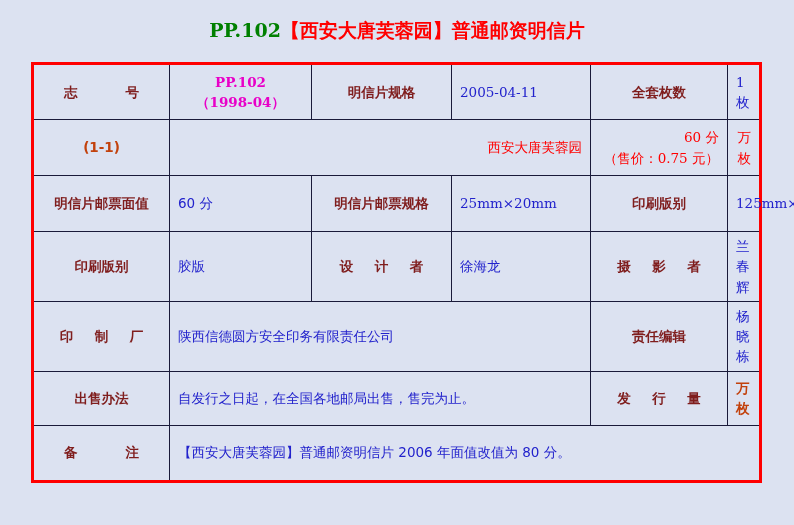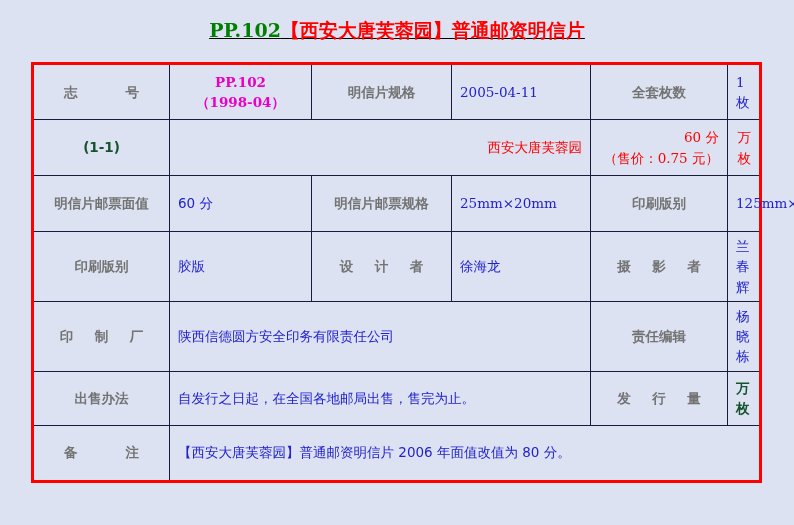--- a/index.html
+++ b/index.html
@@ -39,21 +39,20 @@
     transform-origin: left top;
     white-space: nowrap;
     font-family: "DejaVu Sans", "Liberation Sans", sans-serif;
   }
 
   #page {
     position: relative;
     z-index: 2;
     width: 794px;
     height: 525px;
-    text-decoration: underline;
   }
 
   #title {
     text-align: center;
     font-size: 19px;
     font-weight: bold;
     font-family: "DejaVu Serif", "Liberation Serif", serif;
     color: #ff0000;
     padding-top: 18px;
     letter-spacing: 0px;
@@ -77,21 +76,21 @@
   #card-table td {
     border: 1px solid #1a1a3a;
     padding: 4px 8px;
     font-size: 13.5px;
     vertical-align: middle;
     line-height: 1.5;
   }
 
   
   .lbl {
-    color: #737373;
+    color: #7f1d1d;
     font-weight: bold;
     text-align: center;
     font-size: 14px;
   }
   .lbl.sp { letter-spacing: 7px; text-indent: 7px; }
   .lbl.sp2 { letter-spacing: 4px; text-indent: 4px; }
 
   
   .val {
     color: #2222cc;
@@ -103,21 +102,21 @@
 
   .magenta {
     color: #e800c8;
     font-weight: bold;
     text-align: center;
     font-family: "DejaVu Serif", "Liberation Serif", serif;
     font-size: 13.5px;
     line-height: 1.45;
   }
   .red { color: #ff0000; text-align: right; }
-  .red-b { color: #14532d; font-weight: bold; }
+  .red-b { color: #c2410c; font-weight: bold; }
   .ctr { text-align: center; }
   .rgt { text-align: right; }
 
   .r1 { height: 56px; }
   .r2 { height: 56px; }
   .r3 { height: 56px; }
   .r4 { height: 54px; }
   .r5 { height: 54px; }
   .r6 { height: 54px; padding-left: 27px; }
   .r7 { height: 56px; }

